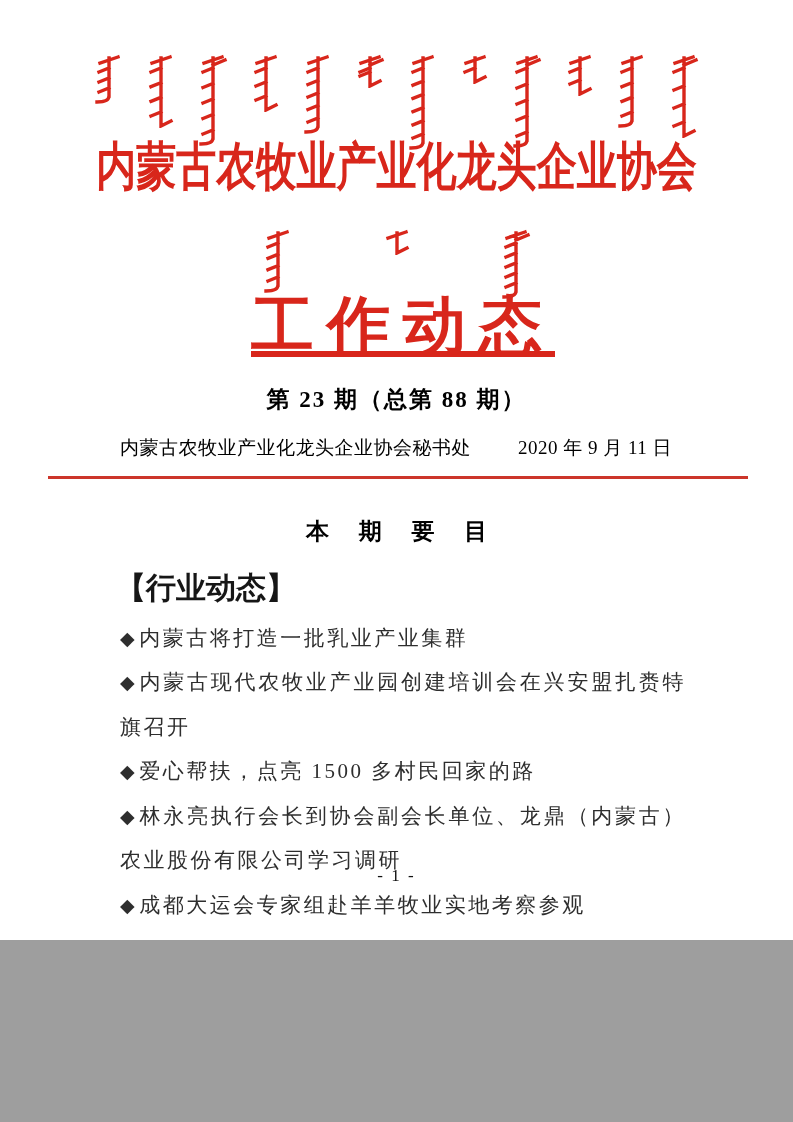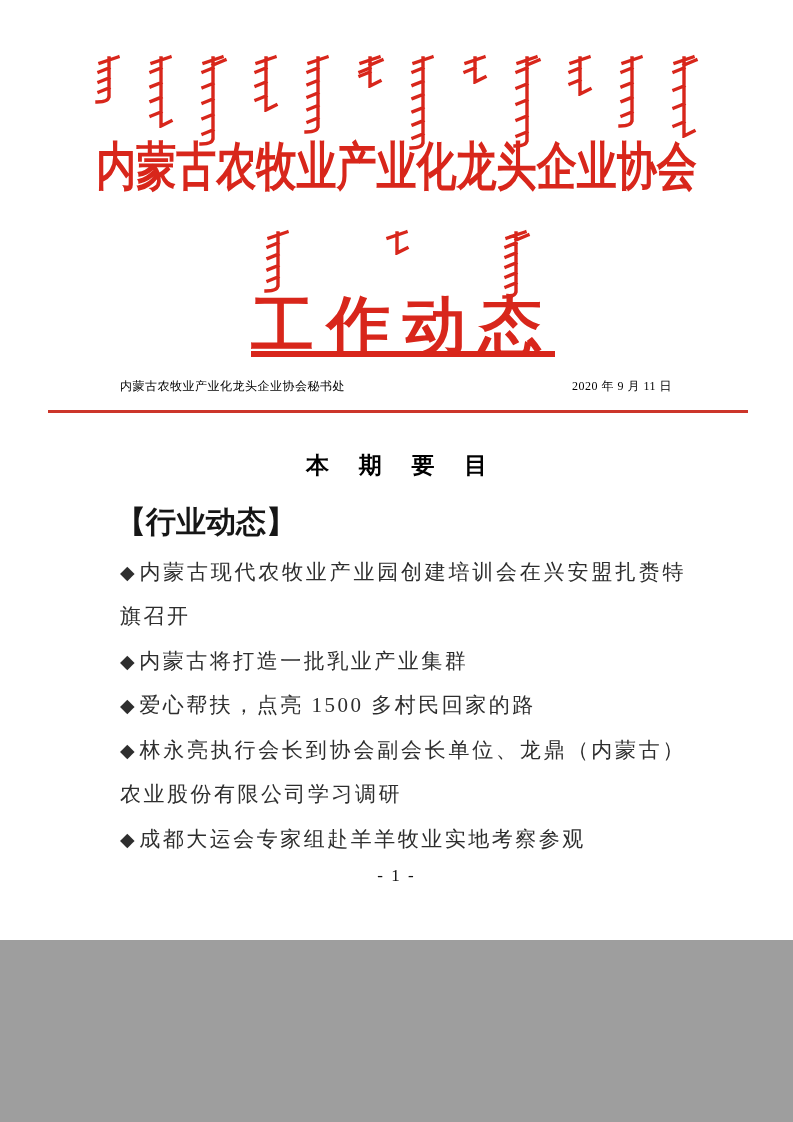--- a/index.html
+++ b/index.html
@@ -32,21 +32,21 @@
     letter-spacing:13px;text-indent:13px;text-decoration:underline;
   }
   
   .issue-line{
     margin-top:26px;text-align:center;
     font-size:23px;font-weight:700;letter-spacing:2px;
   }
   .pub-row{
     margin:20px 121px 0 120px;
     display:flex;justify-content:space-between;align-items:baseline;
-    font-size:12px;letter-spacing:0.5px;
+    font-size:19px;letter-spacing:0.5px;
   }
   .red-rule{
     margin:15px 45px 0 48px;border:none;height:0;
     border-top:3px solid #cc352a;
   }
   
   .toc-heading{
     margin-top:37px;text-align:center;
     font-size:23px;font-weight:700;letter-spacing:12px;text-indent:12px;
   }
@@ -122,34 +122,35 @@
       <svg width="30" height="26" viewBox="0 0 30 26">
         <path d="M6 9 L24 3 M15 4 L15 18 M15 18 L15 24 L25 19" fill="none" stroke="#d8261b" stroke-width="3.4" stroke-linecap="square"></path>
       </svg>
       <svg width="30" height="70" viewBox="0 0 30 70">
         <path d="M6 9 L24 3 M15 4 L15 62 M15 14 L5 18 M15 24 L5 28 M15 34 L5 38 M15 44 L5 48 M15 54 L5 58 M15 11 L27 6 M15 62 Q15 68 3 68" fill="none" stroke="#d8261b" stroke-width="3.4" stroke-linecap="square"></path>
       </svg>
     </div>
 
   <h2 class="bulletin-title">工作动态</h2>
 
+  <div class="issue-line">第 23 期（总第 88 期）</div>
 
   <div class="pub-row">
     <span>内蒙古农牧业产业化龙头企业协会秘书处</span>
     <span>2020 年 9 月 11 日</span>
   </div>
 
   <hr class="red-rule">
 
   <div class="toc-heading">本 期 要 目</div>
 
   <div class="toc" id="toc">
       <h3 class="toc-section-title">【行业动态】</h3>
+      <div class="toc-item"><span class="bullet">◆</span><span>内蒙古将打造一批乳业产业集群</span></div>
       <div class="toc-item"><span class="bullet">◆</span><span>内蒙古现代农牧业产业园创建培训会在兴安盟扎赉特旗召开</span></div>
-      <div class="toc-item"><span class="bullet">◆</span><span>内蒙古将打造一批乳业产业集群</span></div>
       <div class="toc-item"><span class="bullet">◆</span><span>爱心帮扶，点亮 1500 多村民回家的路</span></div>
       <div class="toc-item"><span class="bullet">◆</span><span>林永亮执行会长到协会副会长单位、龙鼎（内蒙古）农业股份有限公司学习调研</span></div>
       <div class="toc-item"><span class="bullet">◆</span><span>成都大运会专家组赴羊羊牧业实地考察参观</span></div>
     </div>
 
   <div class="page-number">- 1 -</div>
 
 </div>
 
 </body></html>

